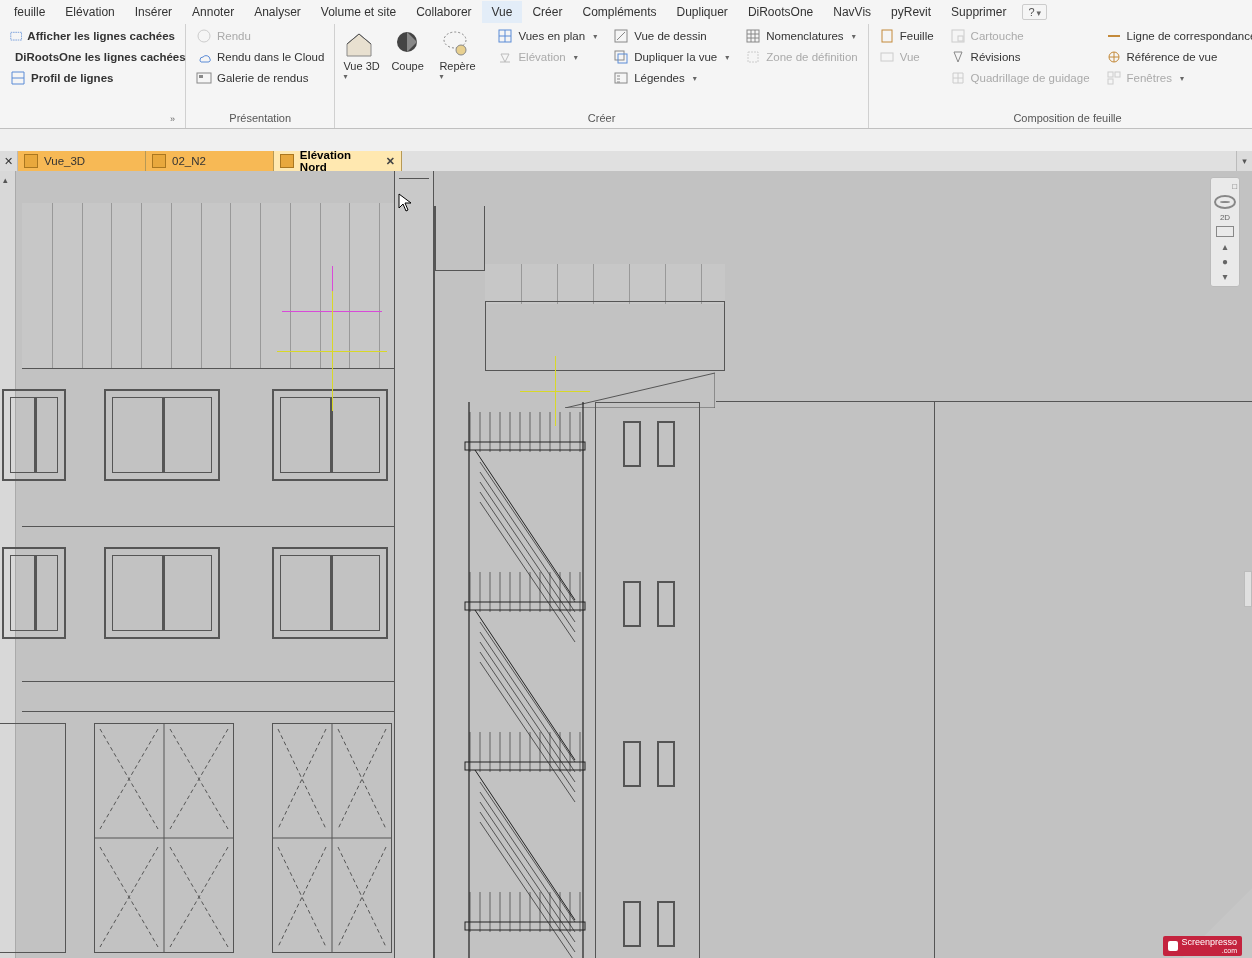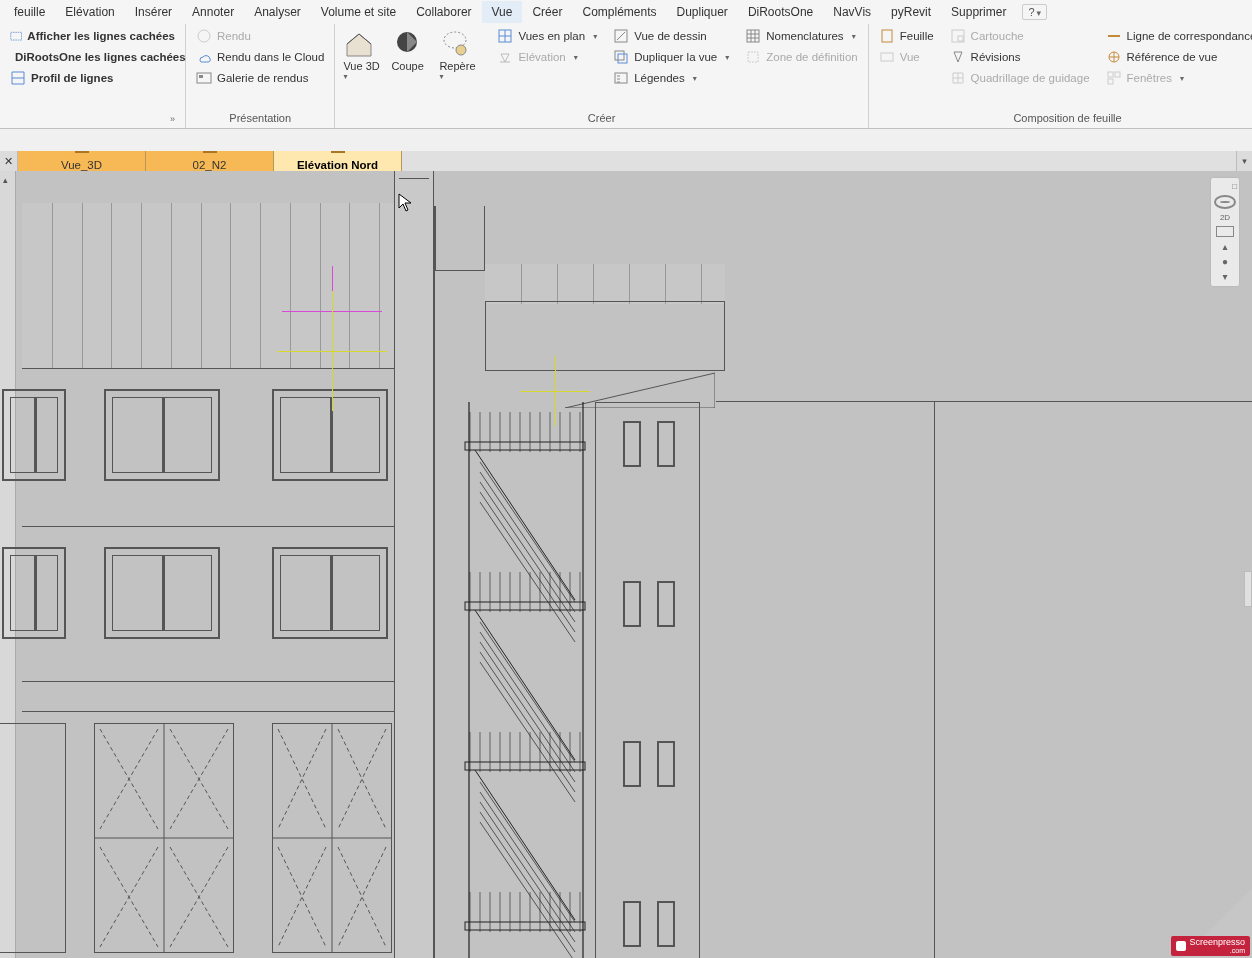--- a/index.html
+++ b/index.html
@@ -26,21 +26,21 @@
 .big-btn .bic{width:32px;height:32px;display:flex;align-items:center;justify-content:center;}
 .big-btn .dd{font-size:8px;color:#666;}
 .expander{margin-left:auto;font-size:9px;color:#666;padding-right:4px;}
 
 
 .spacer{height:22px;background:#f0f0f0;}
 
 
 .tabs-bar{height:20px;display:flex;align-items:stretch;background:#e0e0e0;position:relative;}
 .close-pane{width:18px;display:flex;align-items:center;justify-content:center;font-size:11px;color:#333;border-right:1px solid #bbb;background:#dcdcdc;}
-.view-tab{display:flex;align-items:center;width:128px;font-size:11.5px;padding:0 6px;gap:6px;border-right:1px solid #b79955;flex-direction:column;}
+.view-tab{display:flex;align-items:center;width:128px;font-size:11.5px;padding:0 6px;gap:6px;border-right:1px solid #b79955;}
 .view-tab.inactive{background:#f7b955;color:#333;}
 .view-tab.active{background:#ffe8b0;font-weight:bold;}
 .view-tab .tab-ic{width:14px;height:14px;background:#e8a83d;border:1px solid #aa7720;}
 .view-tab .tab-close{margin-left:auto;font-size:11px;color:#444;}
 .tabs-right{margin-left:auto;width:16px;display:flex;align-items:center;justify-content:center;font-size:9px;color:#555;border-left:1px solid #bbb;background:#dcdcdc;}
 
 
 .viewport{position:relative;width:100%;height:calc(958px - 24px - 105px - 22px - 20px);background:#bfbfbf;overflow:hidden;}
 .vp-left-border{position:absolute;left:0;top:0;width:16px;height:100%;background:#d8d8d8;border-right:1px solid #aaa;}
 .vp-left-border .mark{position:absolute;top:4px;left:3px;font-size:9px;color:#555;}
@@ -77,21 +77,21 @@
 
 
 .navcube{position:absolute;right:12px;top:6px;width:30px;height:110px;background:#eaeaea;border:1px solid #bbb;border-radius:3px;display:flex;flex-direction:column;align-items:center;gap:4px;padding:4px 2px;font-size:9px;color:#666;}
 .navcube .ring{width:22px;height:22px;border:2px solid #888;border-radius:50%;position:relative;}
 .navcube .sq{width:18px;height:18px;border:1px solid #888;}
 .navcube .dot{font-size:10px;}
 
 
 .watermark{position:absolute;right:0;bottom:0;width:100px;height:50px;}
 .watermark .corner{position:absolute;right:0;bottom:0;width:0;height:0;border-left:70px solid transparent;border-bottom:70px solid rgba(200,200,200,.6);}
-.watermark .badge{position:absolute;right:2px;bottom:2px;background:#c4233e;color:#fff;font-size:9px;padding:2px 5px;border-radius:2px;display:flex;align-items:center;gap:3px;}
+.watermark .badge{position:absolute;right:10px;bottom:2px;background:#c4233e;color:#fff;font-size:9px;padding:2px 5px;border-radius:2px;display:flex;align-items:center;gap:3px;}
 
 
 .right-slider{position:absolute;right:0;top:400px;width:8px;height:36px;background:#e0e0e0;border:1px solid #bbb;}
 
 
 svg{display:block;}
 </style>
 </head>
 <body>
 

